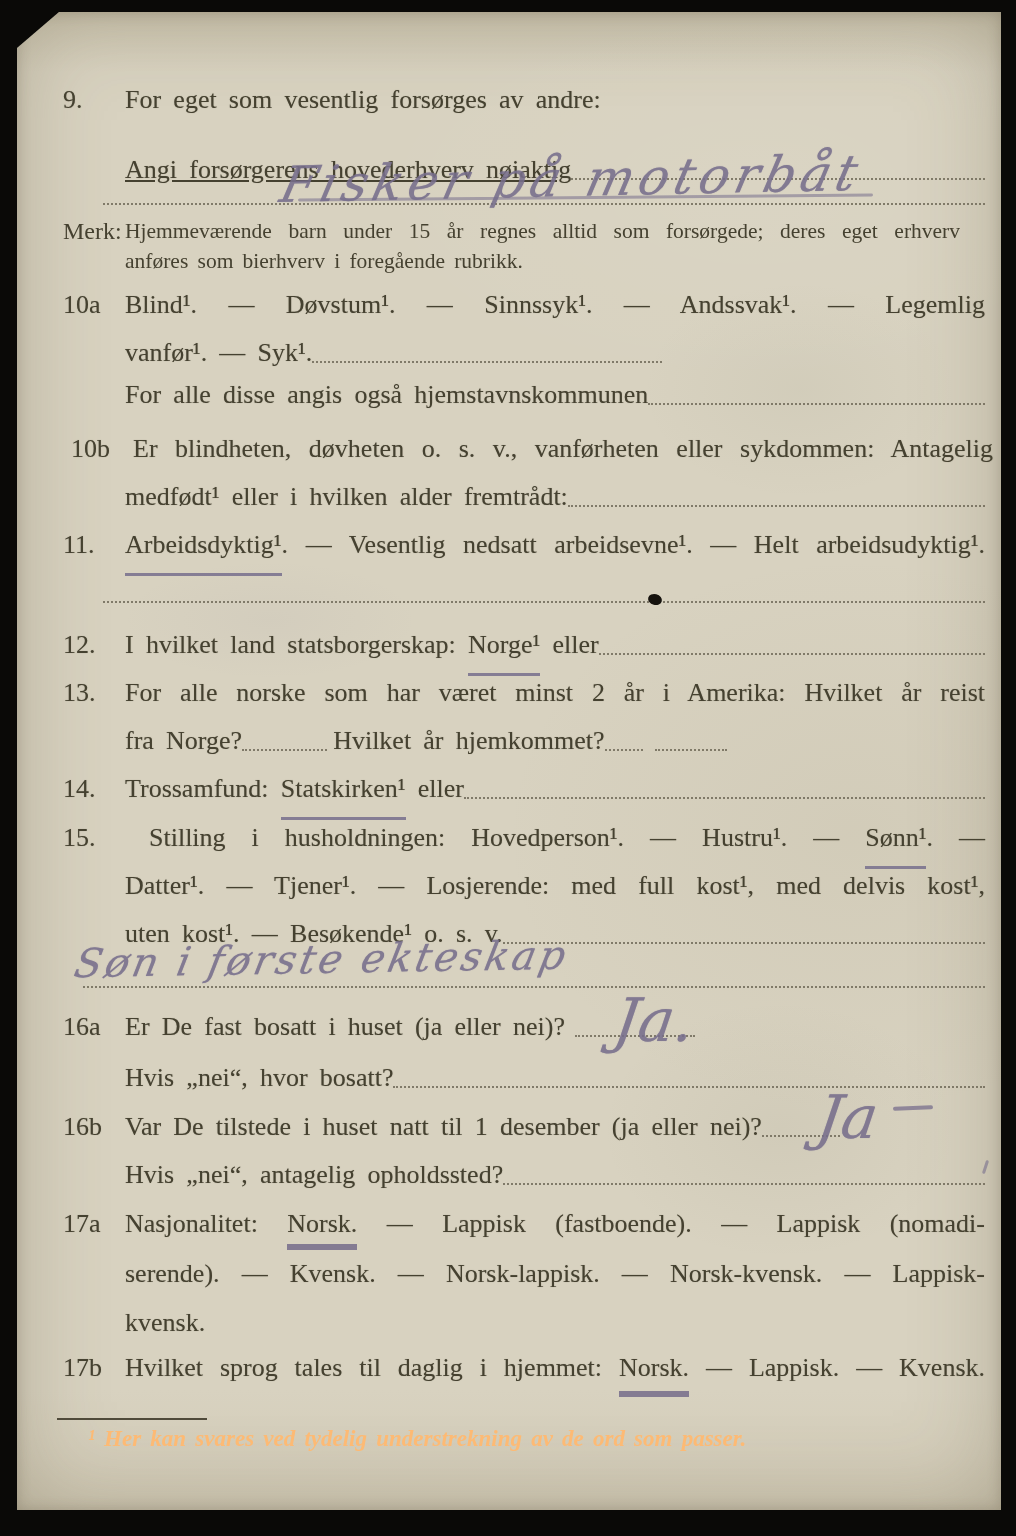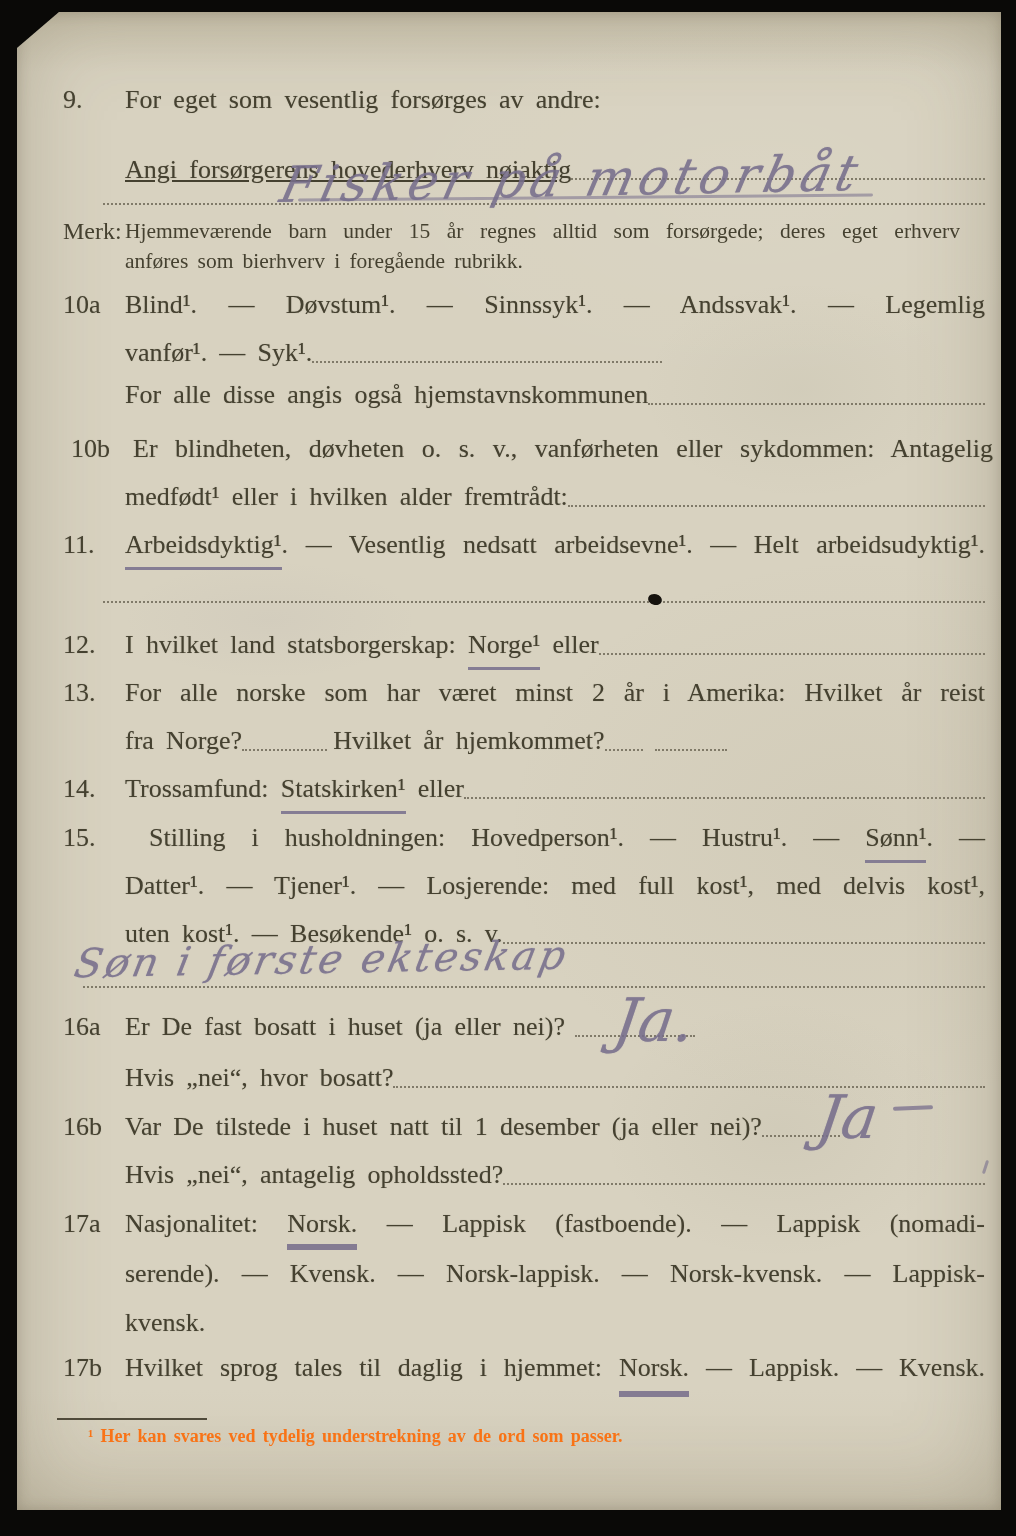--- a/index.html
+++ b/index.html
@@ -34,31 +34,31 @@
   .num{flex:0 0 62px;}
   .line-just{flex:1;text-align:justify;text-align-last:justify;}
   .line-flex{flex:1;display:flex;align-items:baseline;}
   .t{white-space:nowrap;}
   .leader{height:1px;border-bottom:2px dotted var(--dot);align-self:flex-end;margin-bottom:7px;opacity:.8;}
   .grow{flex:1;}
   .dotline{position:absolute;height:0;border-top:2px dotted var(--dot);opacity:.8;z-index:1;}
   .note-label{position:absolute;font-weight:normal;font-size:24px;line-height:30px;color:var(--ink);z-index:2;}
   .note-block{position:absolute;font-size:21.5px;line-height:30px;color:var(--ink);z-index:2;word-spacing:.18em;}
   .note-l1{text-align:justify;text-align-last:justify;}
-  .pu{border-bottom:3px solid rgba(119,110,140,.85);padding-bottom:8px;}
+  .pu{border-bottom:3px solid rgba(119,110,140,.85);padding-bottom:14px;}
   .pu-thick{border-bottom:6px solid rgba(113,104,136,.82);padding-bottom:6px;}
   .hand{
     position:absolute;font-family:"DejaVu Serif","Liberation Serif",serif;font-style:italic;
     color:var(--pencil);opacity:.88;white-space:nowrap;z-index:3;
     text-shadow:0 0 1px rgba(119,110,140,.55);
   }
   .pencil-stroke{position:absolute;background:var(--pencil);z-index:3;border-radius:2px;}
   .ink-blot{position:absolute;background:#16130e;border-radius:50%;z-index:2;}
   .foot-rule{position:absolute;height:0;border-top:2px solid #4f4a3a;z-index:2;}
-  .footnote{position:absolute;font-size:18px;font-weight:bold;color:#f97316;z-index:2;word-spacing:.15em;}
+  .footnote{position:absolute;font-size:23px;font-weight:bold;color:#fdba74;z-index:2;word-spacing:.15em;font-style:italic;}
 </style>
 </head>
 <body>
 
 <div class="stage">
   <div class="paper"></div>
 
   <div class="smudge" style="left:640px;top:280px;width:320px;height:220px;background:radial-gradient(ellipse,rgba(115,118,95,.06),transparent 70%);"></div>
   <div class="smudge" style="left:600px;top:1000px;width:360px;height:260px;background:radial-gradient(ellipse,rgba(115,112,90,.07),transparent 70%);"></div>
   <div class="smudge" style="left:120px;top:560px;width:300px;height:120px;background:radial-gradient(ellipse,rgba(120,112,140,.05),transparent 70%);"></div>

